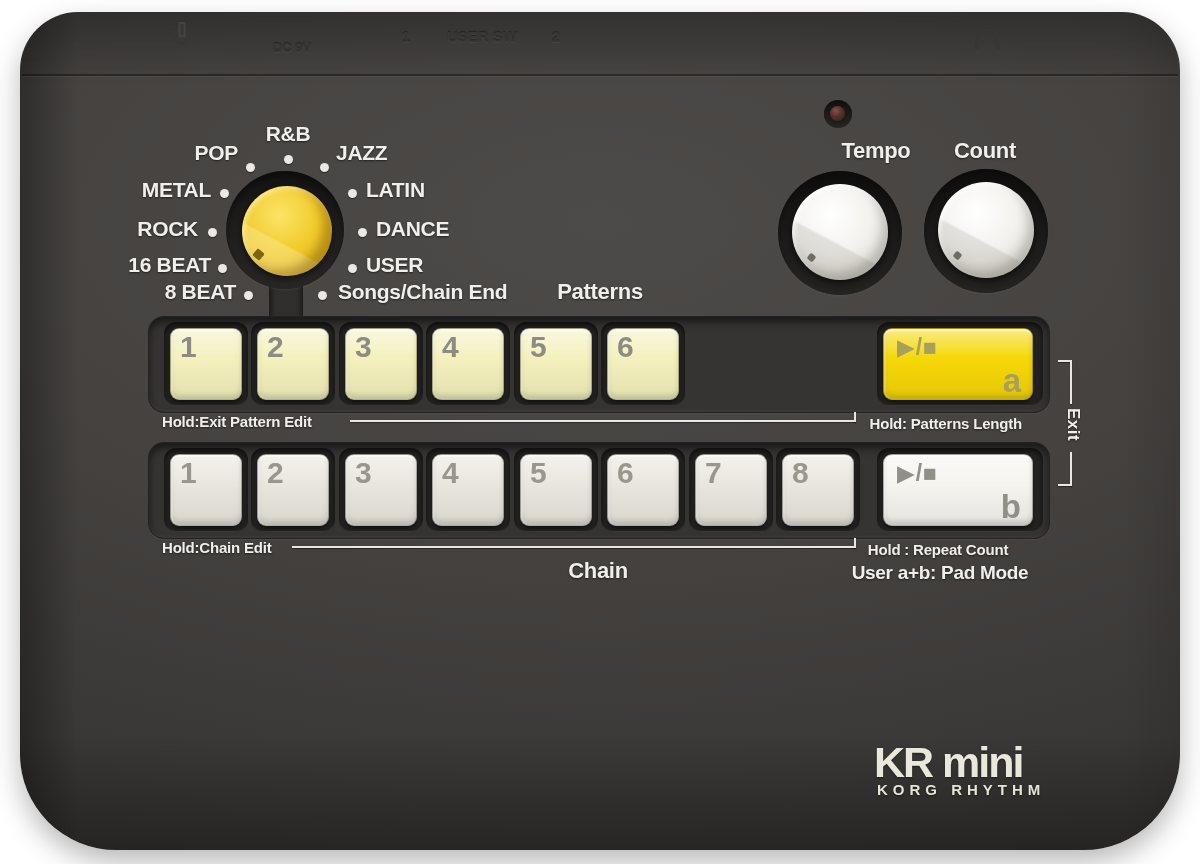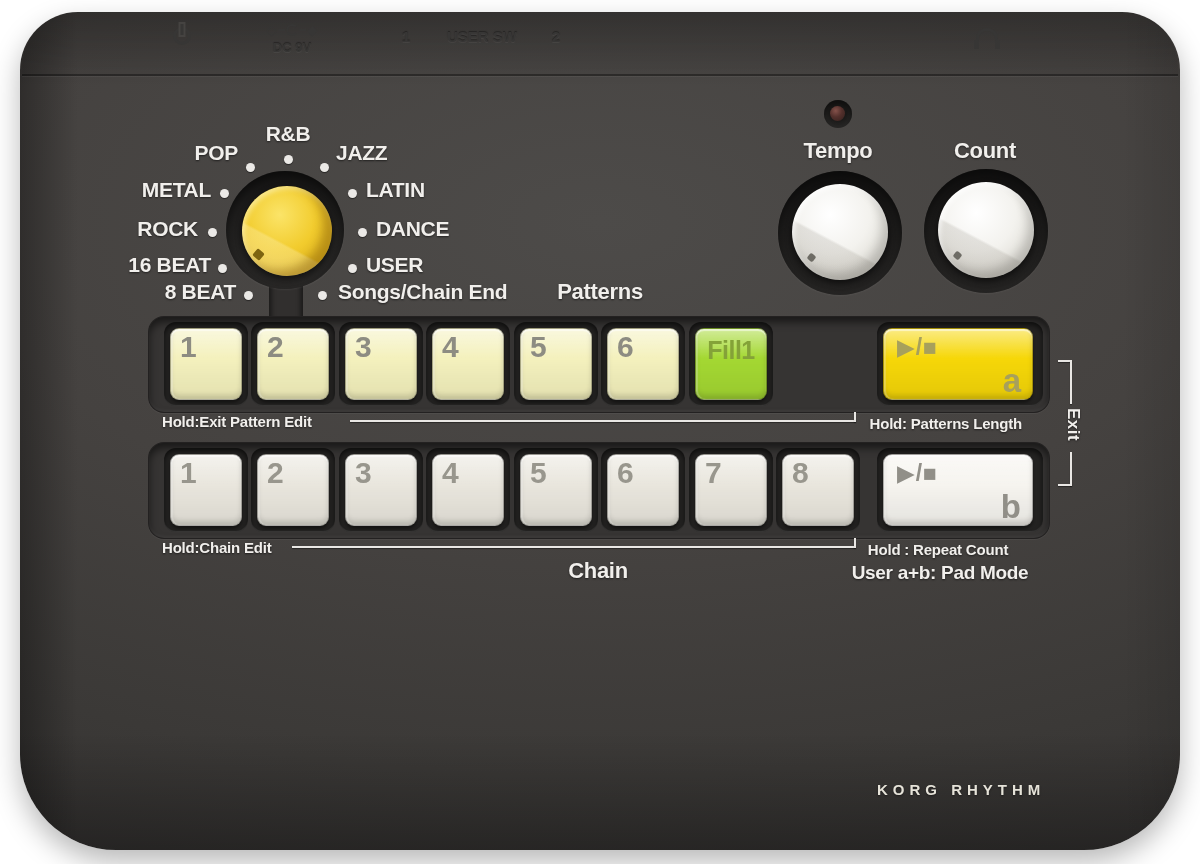--- a/index.html
+++ b/index.html
@@ -186,21 +186,21 @@
       <span class="lbl s21" style="right:964px;top:280px">8 BEAT</span>
       <span class="lbl s21" style="left:336px;top:141px">JAZZ</span>
       <span class="lbl s21" style="left:366px;top:178px">LATIN</span>
       <span class="lbl s21" style="left:376px;top:217px">DANCE</span>
       <span class="lbl s21" style="left:366px;top:253px">USER</span>
       <span class="lbl s21" style="left:338px;top:280px">Songs/Chain End</span>
 
       <div class="led-well">
         <i class="led"></i>
       </div>
-      <span class="lbl s22 center" style="left:838px;top:138px">Tempo</span>
+      <span class="lbl s22 center" style="left:876px;top:138px">Tempo</span>
       <span class="lbl s22 center" style="left:985px;top:138px">Count</span>
       <div class="knob-well" style="left:778px;top:171px">
         <div class="knob"></div>
       </div>
       <div class="knob-well" style="left:924px;top:169px">
         <div class="knob"></div>
       </div>
 
       <span class="lbl s22 center" style="left:600px;top:279px">Patterns</span>
 
@@ -226,25 +226,20 @@
           </div>
         </div>
         <div class="socket" style="left:365px">
           <div class="pad cream">
             <span class="pad-num">5</span>
           </div>
         </div>
         <div class="socket" style="left:452px">
           <div class="pad cream">
             <span class="pad-num">6</span>
-          </div>
-        </div>
-        <div class="socket" style="left:540px">
-          <div class="pad green">
-            <span class="fill-lbl">Fill1</span>
           </div>
         </div>
         <div class="socket wide" style="left:728px">
           <div class="pad yellow wide">
             <span class="play-icon">▶/■</span>
             <span class="row-letter">a</span>
           </div>
         </div>
       </div>
 
@@ -308,16 +303,17 @@
       <span class="lbl s22 center" style="left:598px;top:558px">Chain</span>
       <span class="lbl s16 center" style="left:938px;top:541px">Hold : Repeat Count</span>
       <span class="lbl s20 center" style="left:940px;top:562px">User a+b: Pad Mode</span>
 
       <div class="hline" style="left:1058px;top:360px;width:14px"></div>
       <div class="vtick" style="left:1070px;top:360px;height:44px"></div>
       <span class="exit-lbl" style="left:1063px;top:408px">Exit</span>
       <div class="vtick" style="left:1070px;top:452px;height:34px"></div>
       <div class="hline" style="left:1058px;top:484px;width:14px"></div>
 
+      <span class="logo-title">KR mini</span>
       <span class="logo-sub">KORG RHYTHM</span>
     </div>
   </div>
 </div>
 
 </body></html>

